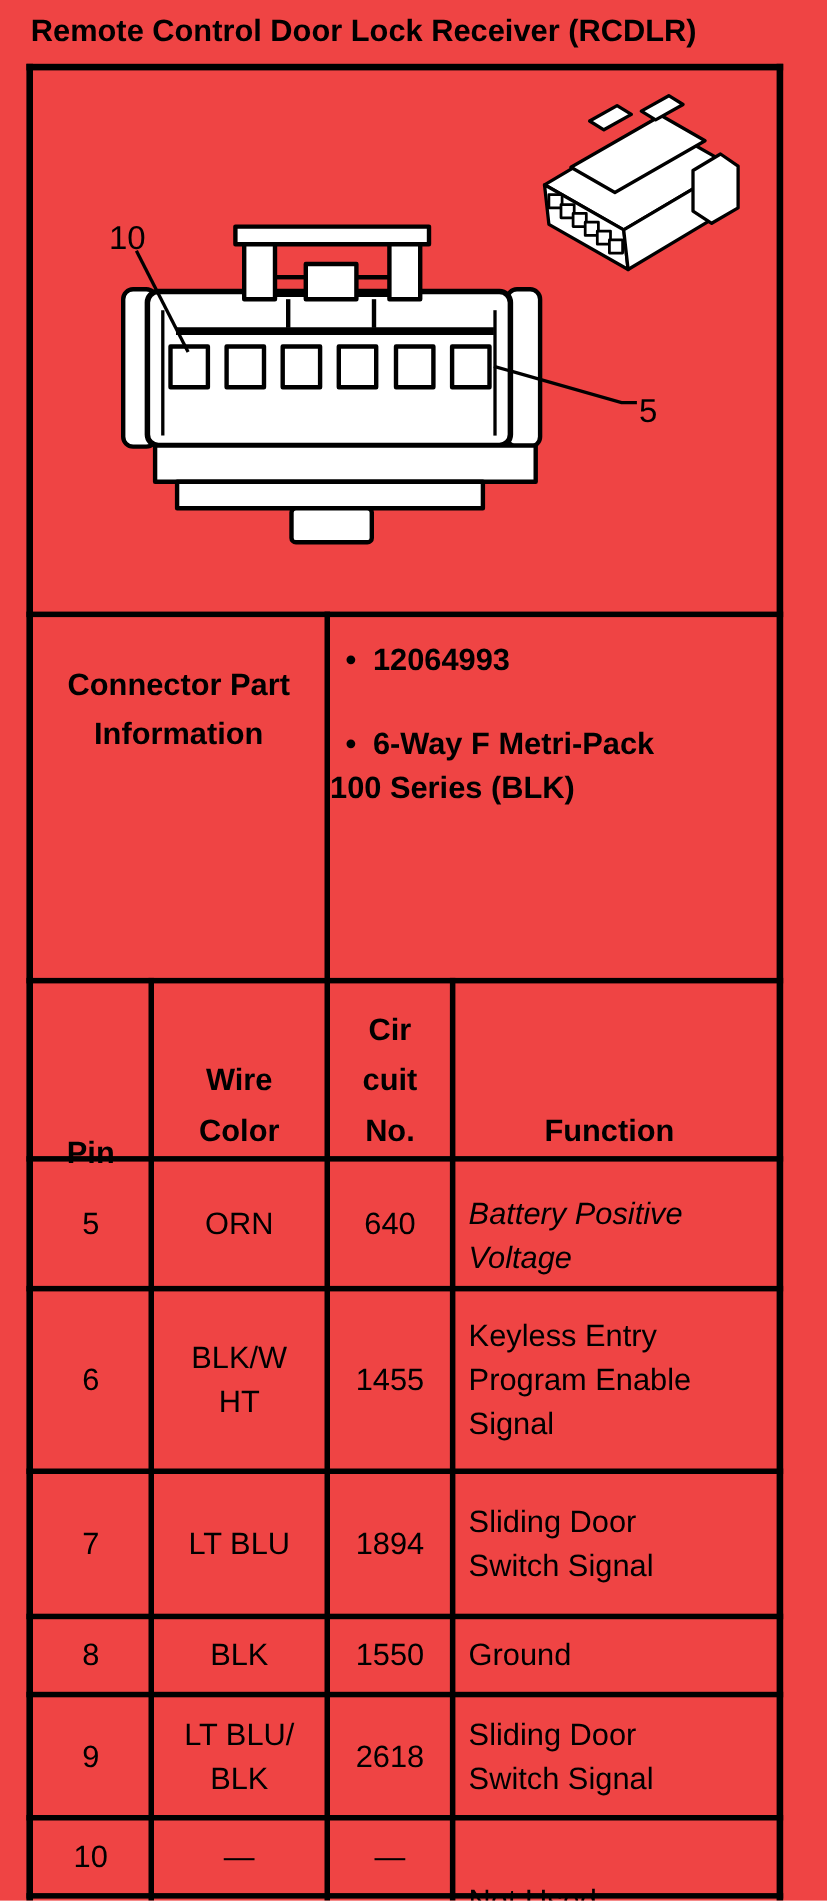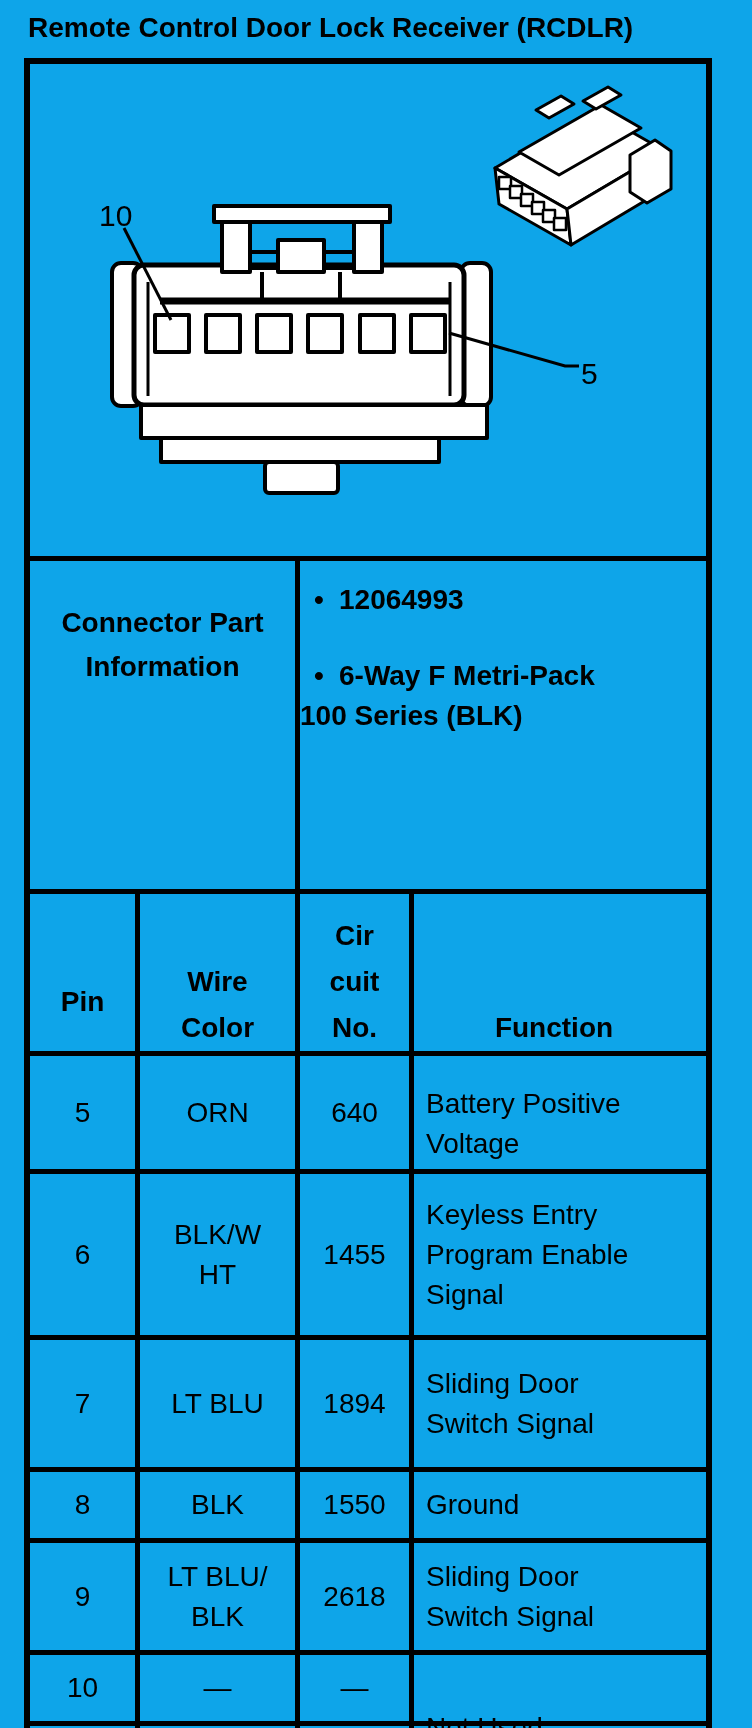--- a/index.html
+++ b/index.html
@@ -1,16 +1,16 @@
 <!DOCTYPE html>
 <html><head>
 <meta charset="utf-8">
 <style>
   html,body{margin:0;padding:0;background:#fff;}
-  .page{position:relative;width:752px;height:1728px;background:#0ea5e9;overflow:hidden;
+  .page{position:relative;width:752px;height:1728px;background:#ef4444;overflow:hidden;
         font-family:"Liberation Sans","DejaVu Sans",sans-serif;color:#000;}
   .title{position:absolute;left:28px;top:12px;font-size:28px;font-weight:700;white-space:nowrap;}
   
   .ln{position:absolute;background:#000;}
   
   .cell{position:absolute;display:flex;align-items:center;white-space:pre-line;
         font-size:28px;line-height:40px;}
   .center{justify-content:center;text-align:center;}
   .c-pin{left:30px;width:105px;padding-right:26px;}
   .c-wire{left:140px;width:155px;padding-right:50px;}
@@ -124,32 +124,32 @@
     </div>
     <div class="pi-item2">
       <div class="bullet-row">
         <span class="bullet">•</span>
         <span>6-Way F Metri-Pack</span>
       </div>
       <div class="wrap-line">100 Series (BLK)</div>
     </div>
   </div>
 
-  <div class="cell hdr center c-pin" style="top:868px;height:157px;">Pin</div>
+  <div class="cell hdr center c-pin" style="top:914px;height:157px;">Pin</div>
   <div class="cell hdr center c-cir" style="top:894px;height:157px;">Cir
 cuit
 No.</div>
   <div class="cell hdr center c-wire" style="top:894px;height:157px;">Wire
 Color</div>
   <div class="cell hdr c-fn" style="top:894px;height:157px;justify-content:center;text-align:center;padding-left:0;padding-right:52px;">Function</div>
 
   <div class="cell center c-pin" style="top:1056px;height:113px;">5</div>
   <div class="cell center c-wire" style="top:1056px;height:113px;">ORN</div>
   <div class="cell center c-cir" style="top:1056px;height:113px;">640</div>
-  <div class="cell c-fn" style="top:1056px;height:136px;">Battery Positive
+  <div class="cell c-fn" style="top:1056px;height:136px;font-style:italic;">Battery Positive
 Voltage</div>
 
   <div class="cell center c-pin" style="top:1174px;height:161px;">6</div>
   <div class="cell center c-wire" style="top:1174px;height:161px;">BLK/W
 HT</div>
   <div class="cell center c-cir" style="top:1174px;height:161px;">1455</div>
   <div class="cell c-fn" style="top:1174px;height:161px;">Keyless Entry
 Program Enable
 Signal</div>
 

